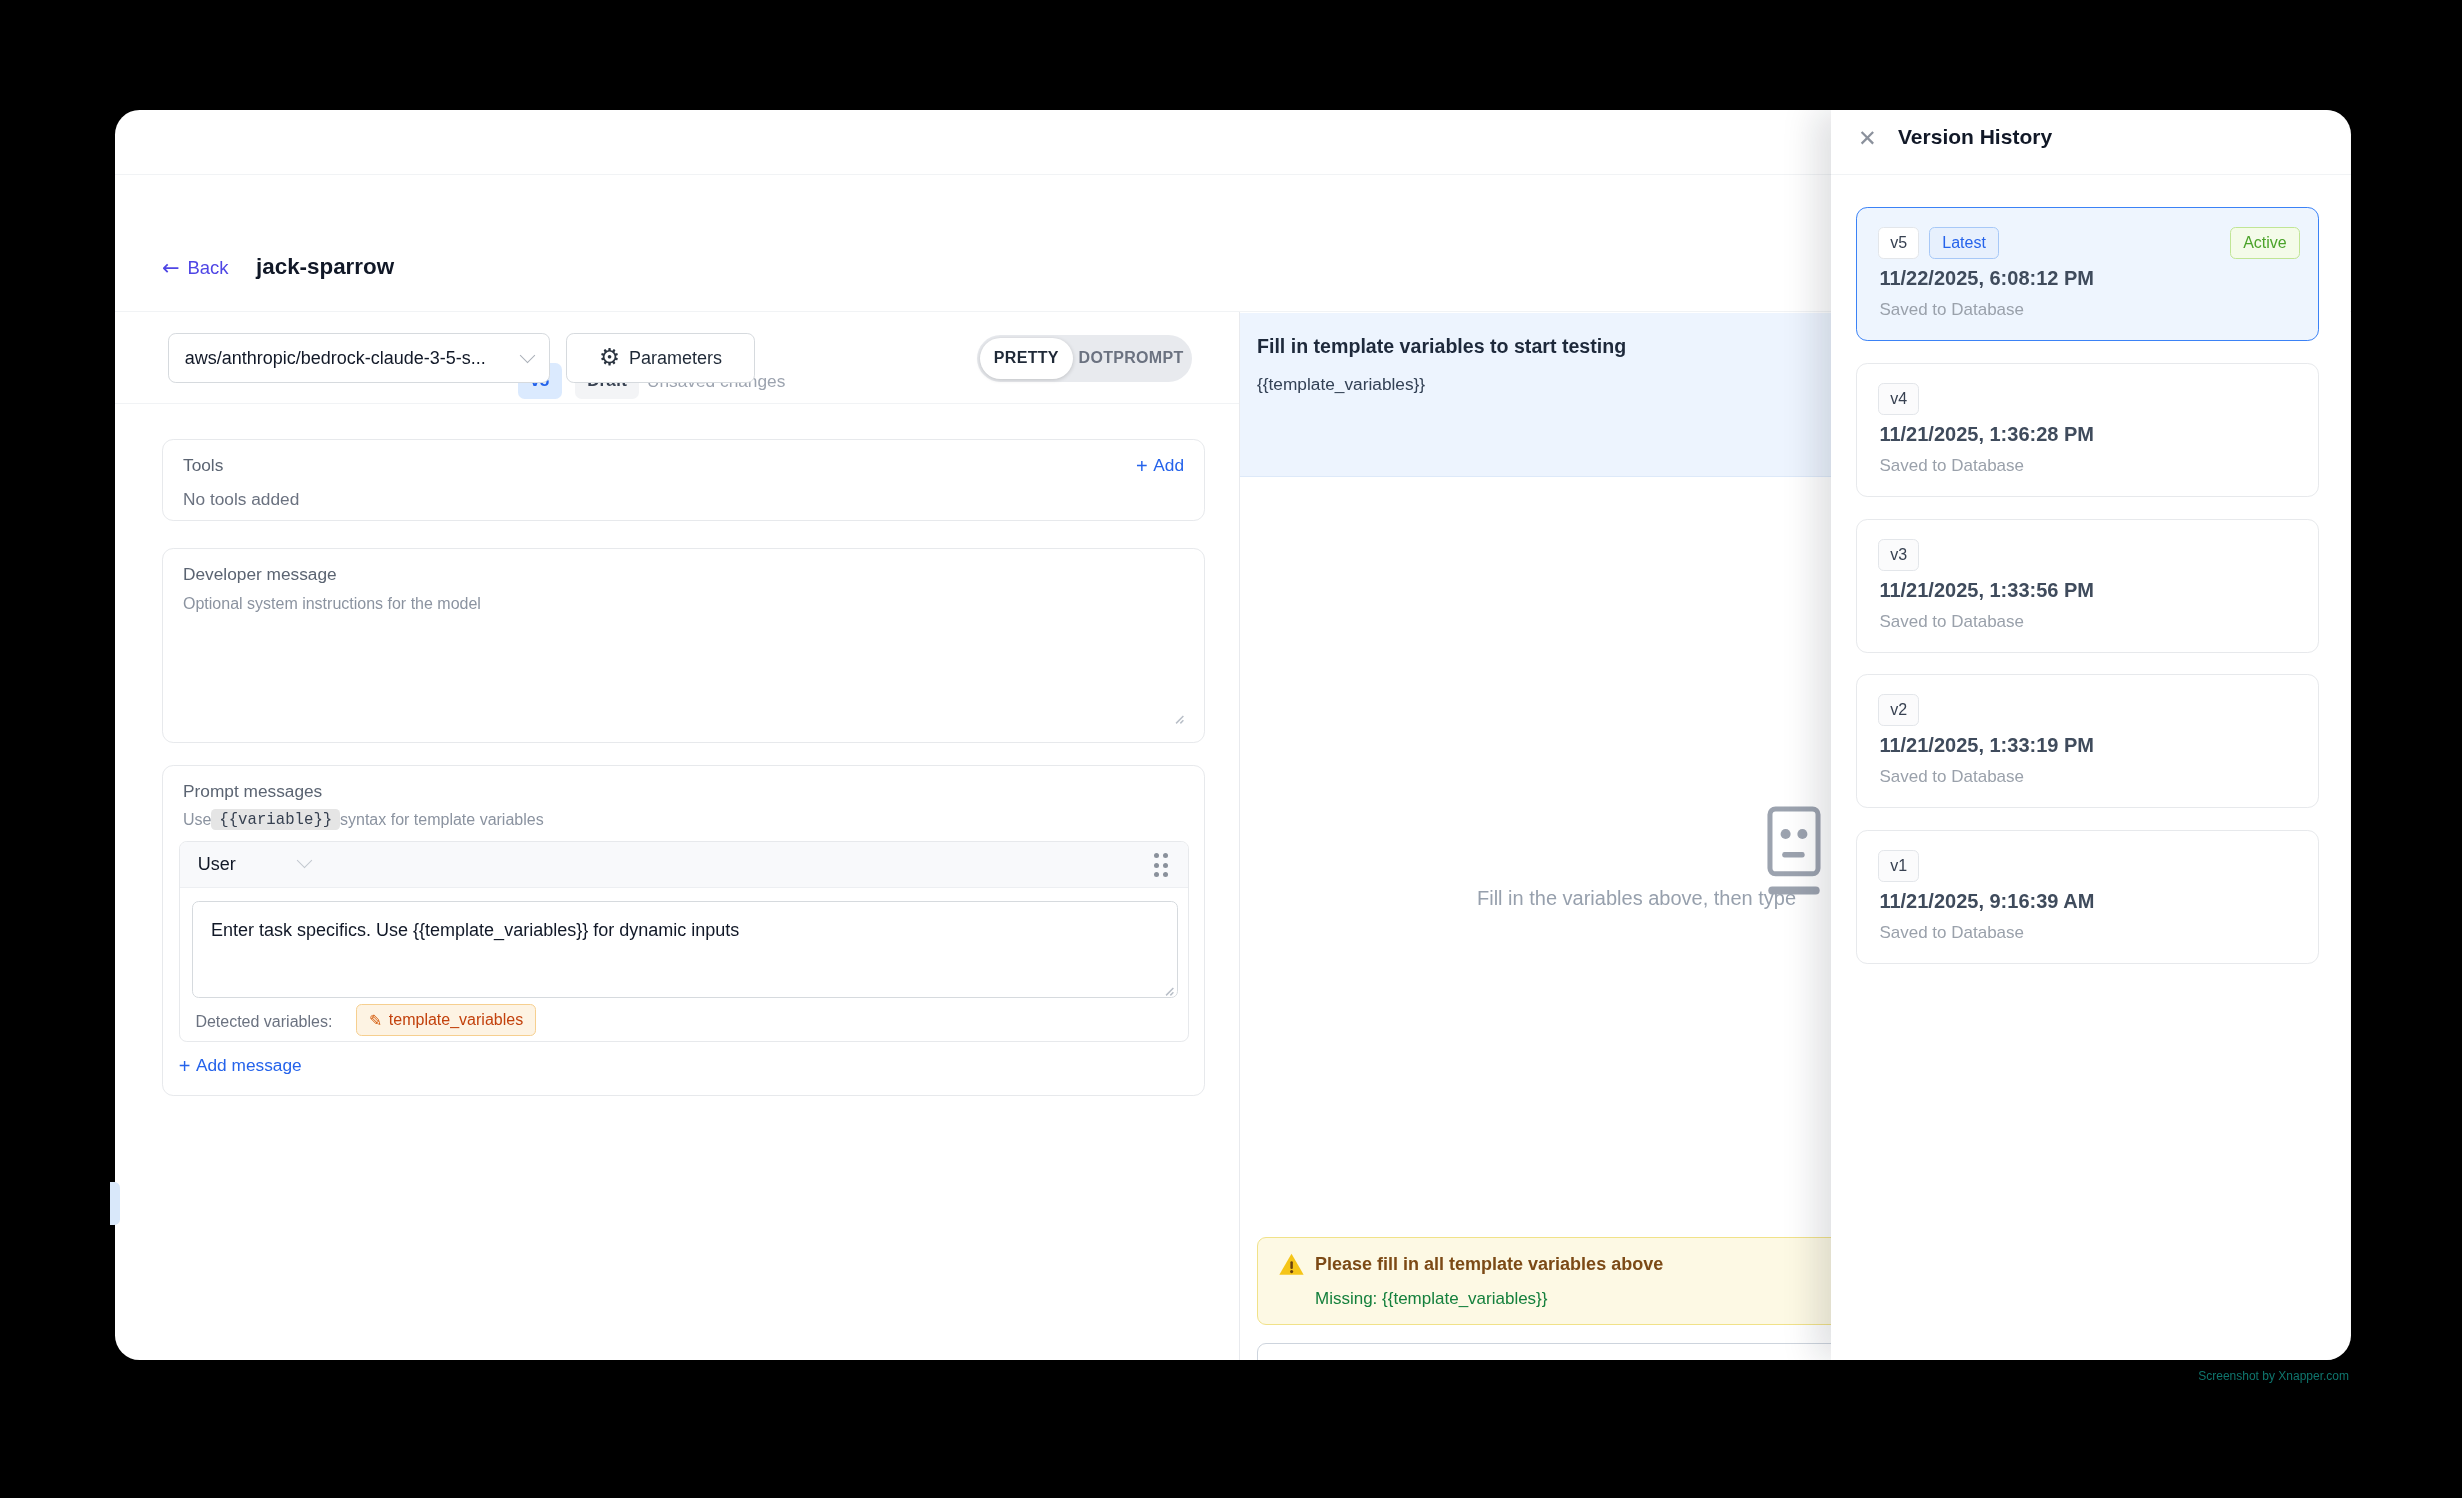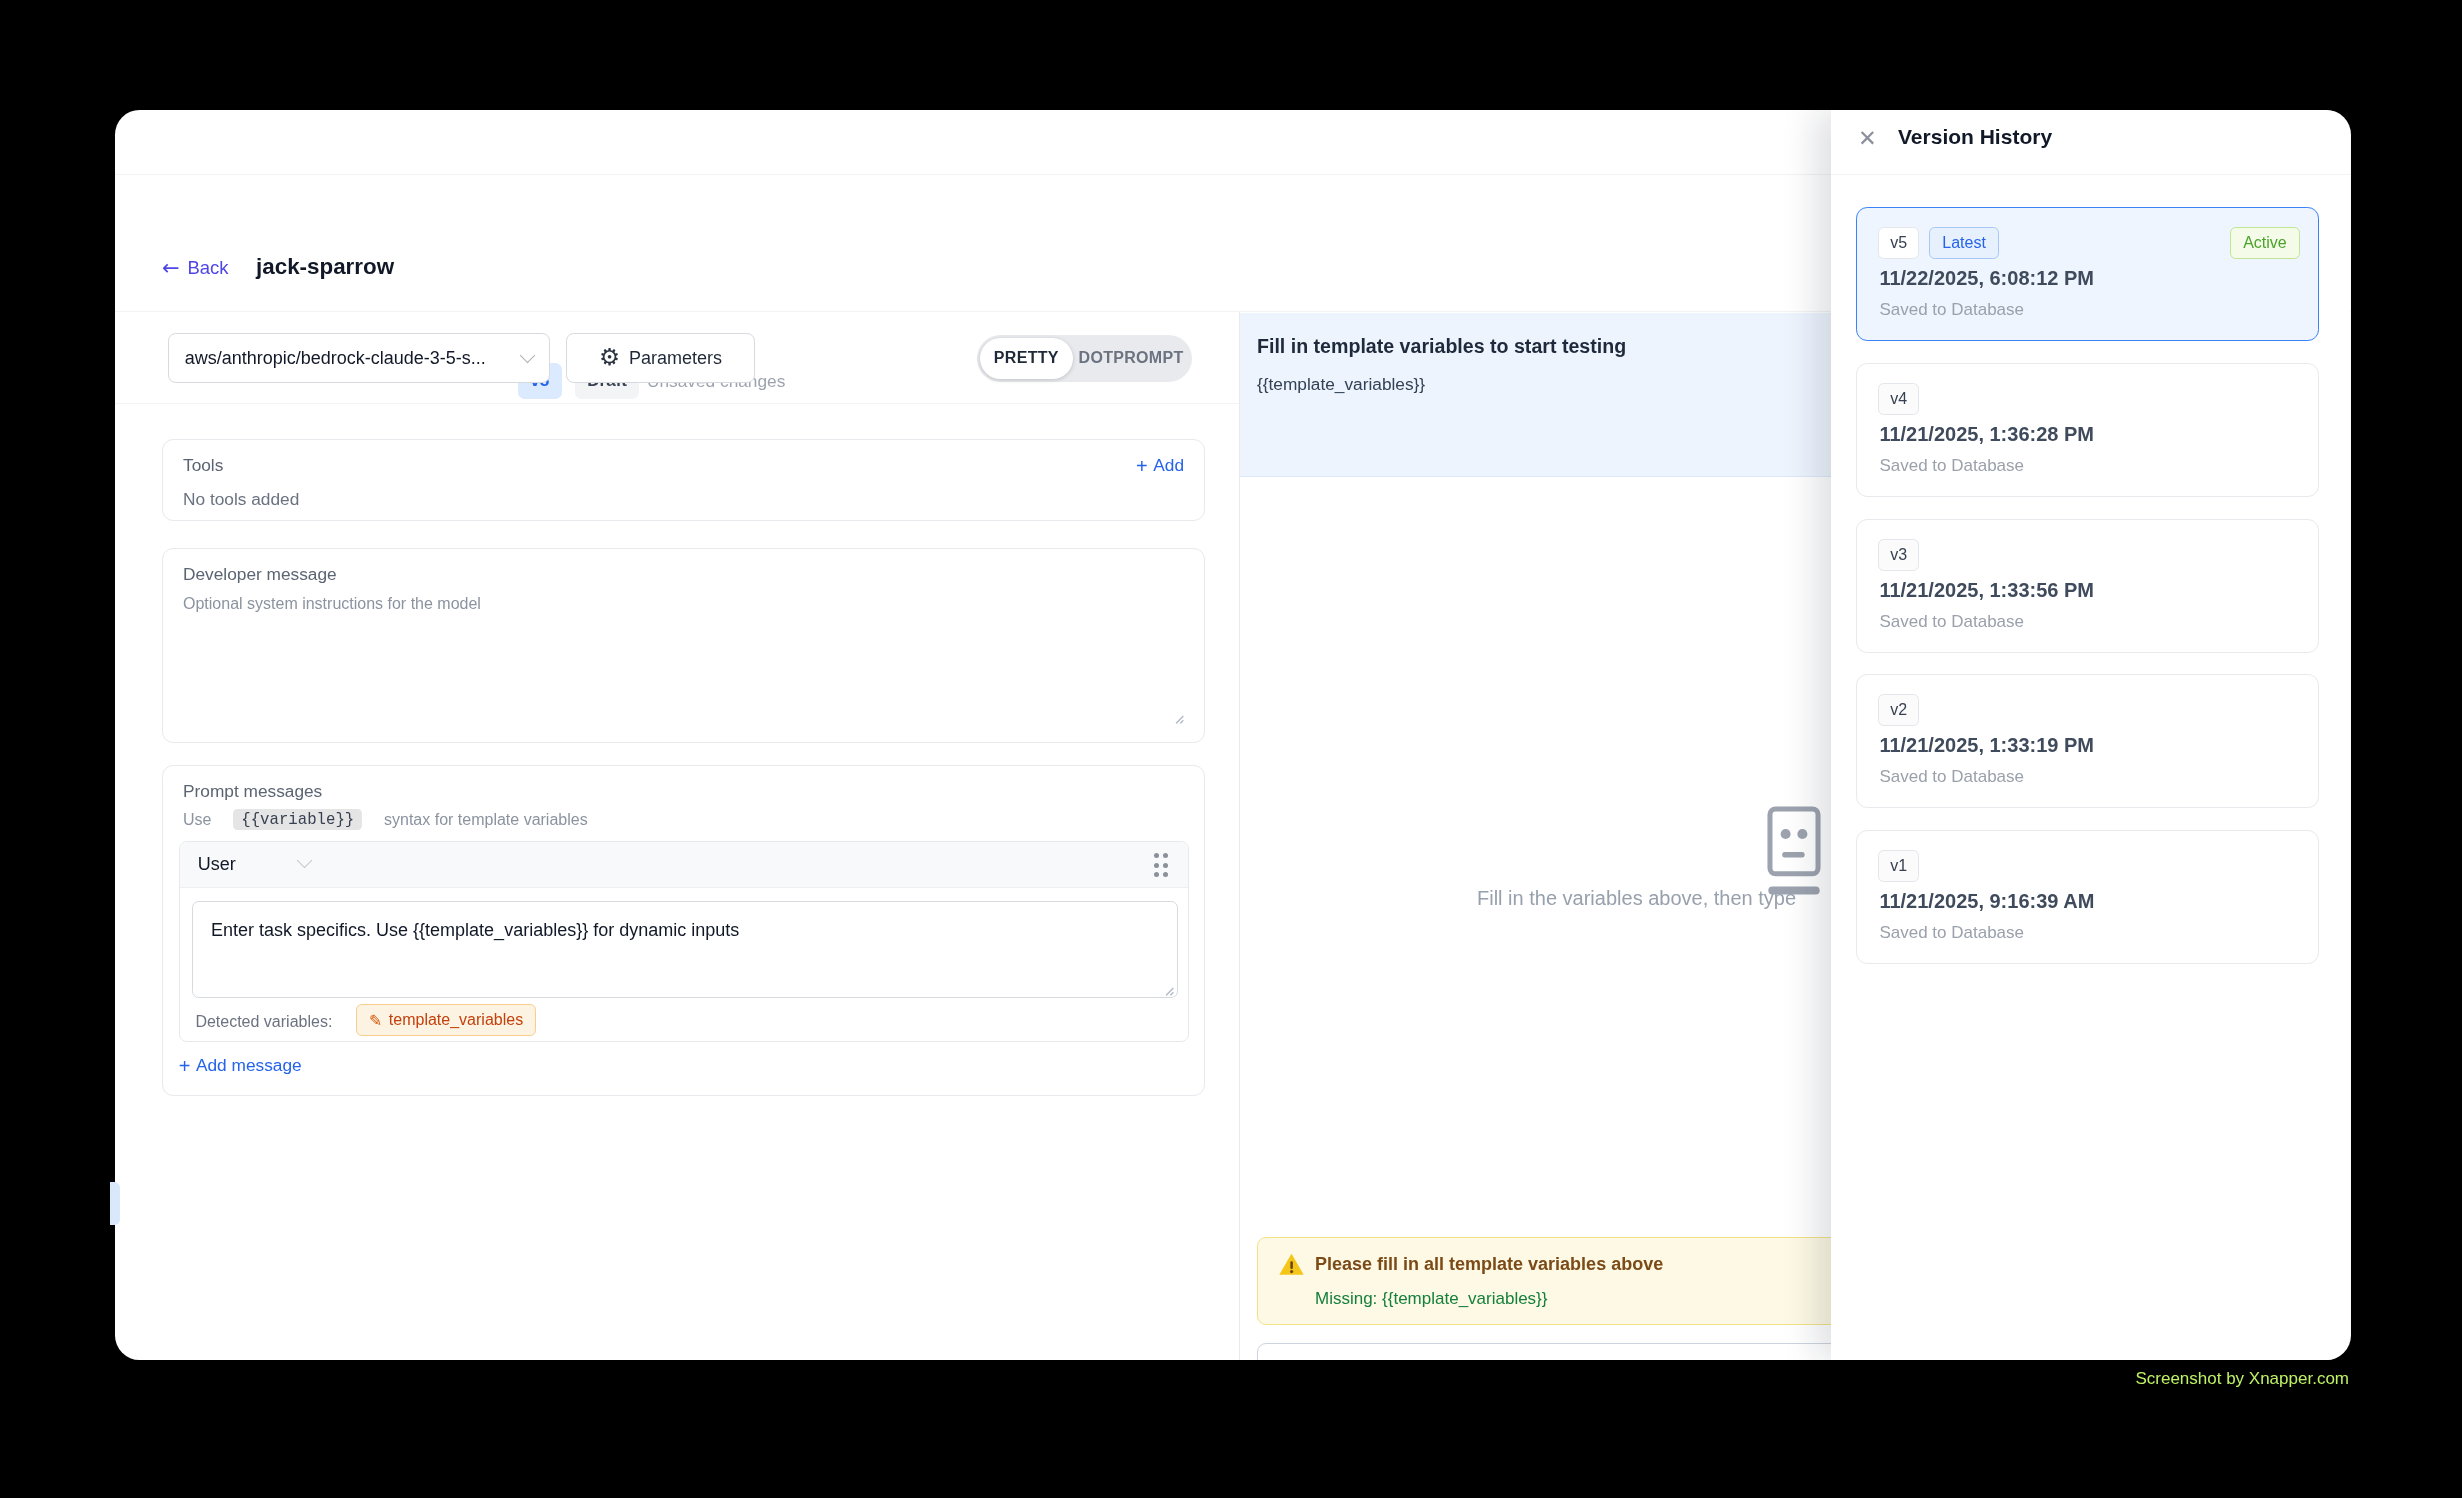--- a/index.html
+++ b/index.html
@@ -106,21 +106,21 @@
         padding:0 12.3px;background:#e7f0fd;border:1.1px solid #a7c8f7;border-radius:5.6px;font-size:16px;
         font-weight:500;color:#2563eb;box-sizing:border-box;}
   .atag{position:absolute;right:18px;top:19px;height:32px;display:inline-flex;align-items:center;
         padding:0 12.3px;background:#f4fbe9;border:1.1px solid #c0e595;border-radius:5.6px;font-size:16px;
         font-weight:500;color:#4ba32a;box-sizing:border-box;}
   .vdate{position:absolute;left:22.4px;top:59px;font-size:20px;font-weight:600;color:#3f4b5c;}
   .vsaved{position:absolute;left:22.4px;top:92px;font-size:17px;color:#9aa1ab;}
 
   .edge-toast{position:absolute;left:110px;top:1182px;width:9.5px;height:43px;background:#d9e8fa;
               border-radius:0 5.6px 5.6px 0;z-index:20;}
-  .watermark{position:absolute;right:113px;top:1369px;font-size:17px;color:#bef264;font-weight:500;}
+  .watermark{position:absolute;right:113px;top:1369px;font-size:12px;color:#0f766e;font-weight:500;}
 </style>
 </head>
 <body>
 
 <div id="canvas">
   <div class="window">
 
     <div class="abs" style="left:0;top:0;width:2236px;height:65px;"></div>
     <div class="hline" style="left:0;top:64px;width:2236px;"></div>
 
@@ -160,21 +160,21 @@
     <div class="card" style="top:438px;height:195px;">
       <div class="card-label" style="top:14.6px;">Developer message</div>
       <div class="card-sub" style="top:46px;">Optional system instructions for the model</div>
       <svg class="resize-corner" style="left:1007px;top:161px;" viewBox="0 0 24 24">
         <path d="M22 10 L10 22 M22 17 L17 22" stroke="#b9bfc8" stroke-width="2.5" fill="none"></path>
       </svg>
     </div>
 
     <div class="card" style="top:655px;height:331px;">
       <div class="card-label" style="top:14.6px;">Prompt messages</div>
-      <div class="abs" style="left:20px;top:43px;font-size:16px;color:#8b93a0;display:flex;align-items:center;gap:22px;">
+      <div class="abs" style="left:20px;top:43px;font-size:16px;color:#8b93a0;display:flex;align-items:center;gap:0;">
         <span>Use</span>
         <span class="code-chip">{{variable}}</span>
         <span>syntax for template variables</span>
       </div>
 
       <div class="msg-block" style="top:75px;height:201px;">
         <div class="msg-head">
           <span class="role">User</span>
           <span class="chev role-chev" style="border-color:#c2c8cf;"></span>
           <div class="grip">

